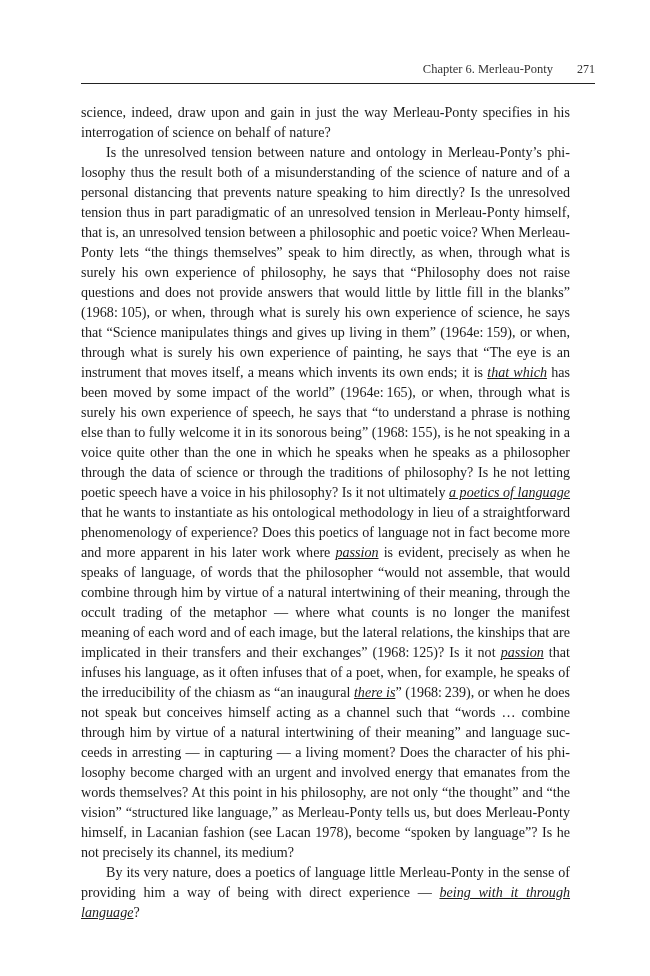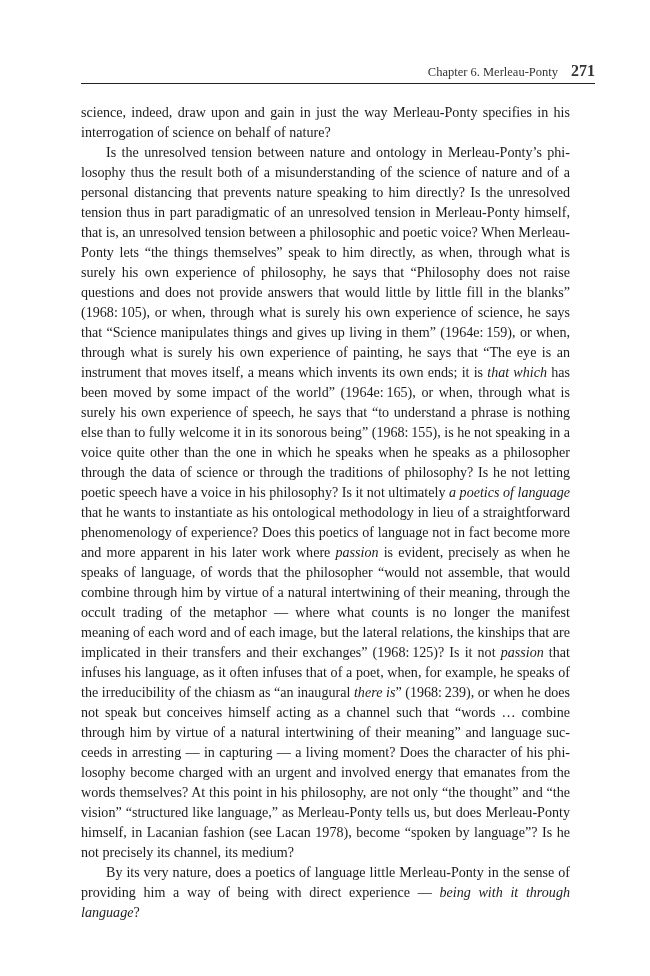--- a/index.html
+++ b/index.html
@@ -6,35 +6,35 @@
   body { width: 650px; height: 976px; position: relative; overflow: hidden; }
   .page {
     position: absolute; left: 0; top: 0; width: 650px; height: 976px; background: #fff;
   }
   .running-head {
     position: absolute; left: 81px; top: 62px; width: 514px; height: 20px;
     text-align: right;
     font-family: "Liberation Serif", "DejaVu Serif", serif;
     font-size: 12.5px; color: #333;
   }
-  .running-head .chapter { margin-right: 13px; }
-  .running-head .folio { font-weight: bold; font-size: 16px; }
+  .running-head .chapter { margin-right: 24px; }
+  .running-head .folio { font-weight: normal; font-size: 12px; }
   .rule {
     position: absolute; left: 81px; top: 83px; width: 514px; height: 0;
     border-top: 1.2px solid #222;
   }
   .body-text {
     position: absolute; left: 81px; top: 102px; width: 489px;
     font-family: "Liberation Serif", "DejaVu Serif", serif;
     font-size: 14.1px; line-height: 20px; color: #1a1a1a;
     text-align: justify; hyphens: manual;
   }
   .body-text p { margin: 0; }
   .body-text p.indent { text-indent: 25px; }
-  .body-text em { font-style: italic; }
+  .body-text em { font-style: italic; text-decoration: underline; }
 </style>
 </head>
 <body>
 
 <div class="page">
   <div class="running-head">
     <span class="chapter">Chapter 6.  Merleau-Ponty</span><span class="folio">271</span>
   </div>
   <div class="rule"></div>
 

